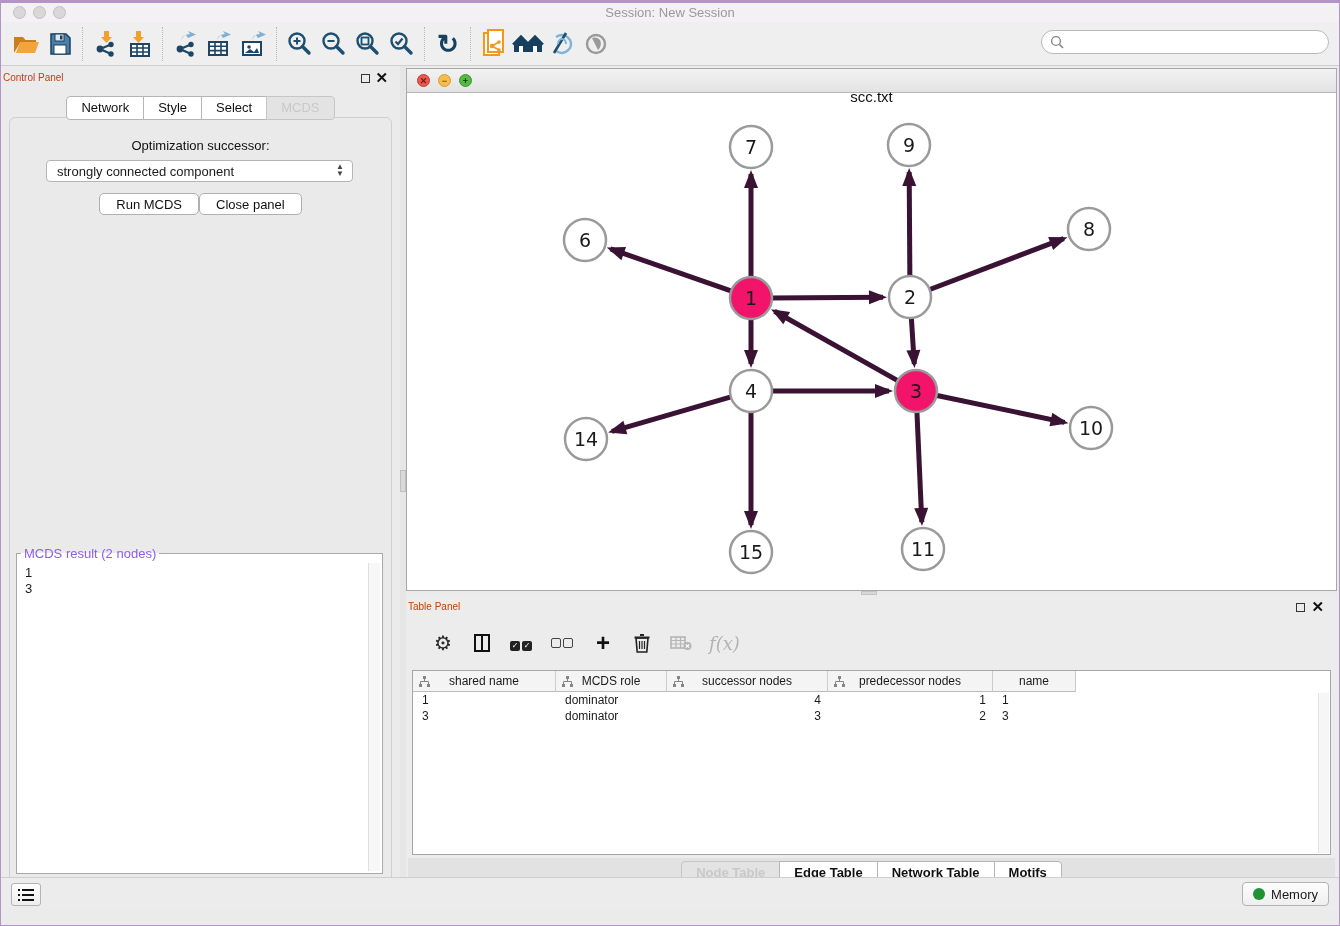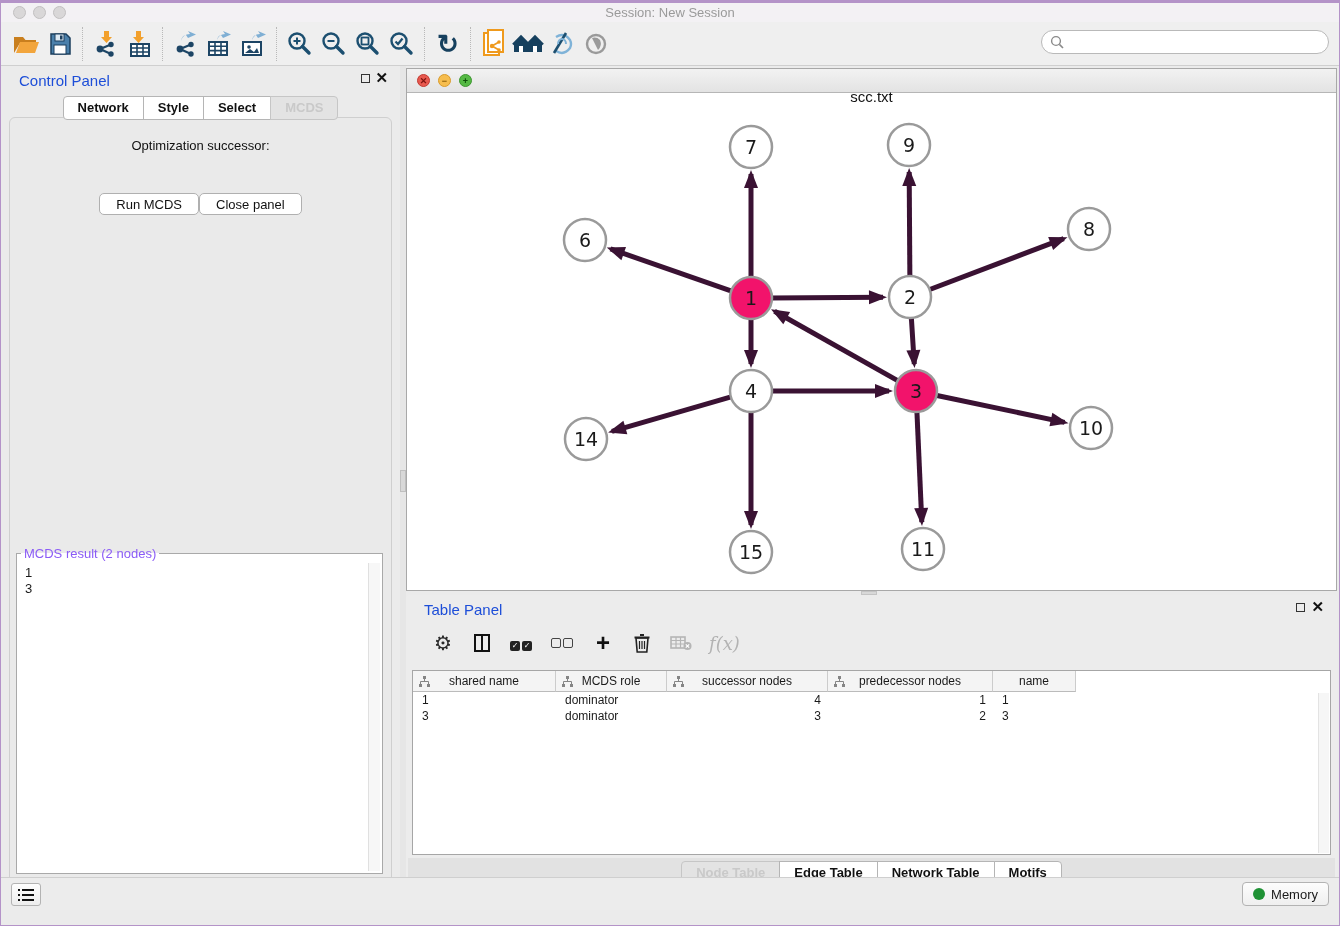--- a/index.html
+++ b/index.html
@@ -20,25 +20,25 @@
     border-bottom:1px solid #cfcfcf;box-sizing:border-box;display:flex;align-items:center;padding-left:8px;}
   .tbtn{width:34px;height:34px;display:flex;align-items:center;justify-content:center;flex:none;}
   .tsep{width:1px;height:34px;border-left:1px dotted #b9b9b9;margin:0 5px;flex:none;}
   .refresh-glyph{font-size:26px;font-weight:bold;color:#16405e;line-height:1;}
   .searchbox{position:absolute;right:10px;top:8px;width:288px;height:24px;background:#fff;
     border:1px solid #b9b9b9;border-radius:12px;display:flex;align-items:center;padding-left:8px;box-sizing:border-box;}
   .searchbox input{border:none;outline:none;flex:1;font-size:12px;background:transparent;margin-left:5px;font-family:"Liberation Sans",sans-serif;}
   
   .cpanel{position:absolute;left:0;top:66px;width:399px;height:827px;background:#ebebeb;}
   .panel-head{position:relative;height:28px;}
-  .panel-head .ptitle{position:absolute;left:18px;top:6px;font-size:15px;color:#1d4ed8;}
+  .panel-head .ptitle{position:absolute;left:2px;top:6px;font-size:10px;color:#c2410c;}
   .float-ic{position:absolute;top:8px;width:9px;height:9px;border:1.5px solid #333;box-sizing:border-box;}
   .close-ic{position:absolute;top:3px;font-size:15px;font-weight:bold;color:#111;line-height:18px;}
   .cp-tabs{position:absolute;left:0;right:0;top:30px;display:flex;justify-content:center;z-index:2;}
-  .tabseg{height:22px;line-height:22px;padding:0 14px;font-size:13px;font-weight:700;background:#fff;
+  .tabseg{height:22px;line-height:22px;padding:0 14px;font-size:13px;font-weight:400;background:#fff;
     border:1px solid #b5b5b5;margin-left:-1px;color:#111;}
   .tabseg.first{border-radius:4px 0 0 4px;margin-left:0;}
   .tabseg.last{border-radius:0 4px 4px 0;}
   .tabseg.active{background:#e3e3e3;color:#c9c9c9;border-color:#c6c6c6;}
   .cp-content{position:absolute;left:8px;right:8px;top:51px;bottom:10px;background:#eaeaea;
     border:1px solid #cfcfcf;border-radius:6px;}
   .opt-label{position:absolute;left:0;right:0;top:20px;text-align:center;font-size:13px;color:#111;}
   .criterion{position:absolute;left:36px;right:38px;top:42px;height:22px;background:#fff;border:1px solid #b5b5b5;
     border-radius:4px;font-size:13px;display:flex;align-items:center;padding-left:10px;box-sizing:border-box;}
   .stepper{position:absolute;right:8px;top:2px;display:flex;flex-direction:column;line-height:7px;font-size:8px;color:#444;}
@@ -257,20 +257,27 @@
     <span class="close-ic" style="right:12px;">✕</span>
   </div>
   <div class="cp-tabs">
     <div class="tabseg first">Network</div>
     <div class="tabseg">Style</div>
     <div class="tabseg">Select</div>
     <div class="tabseg last active">MCDS</div>
   </div>
   <div class="cp-content">
     <div class="opt-label">Optimization successor:</div>
+    <div class="criterion">
+      <span>strongly connected component</span>
+      <span class="stepper">
+          <span>▲</span>
+          <span>▼</span>
+        </span>
+    </div>
     <div class="cp-btnrow">
       <button class="cbtn">Run MCDS</button>
       <button class="cbtn">Close panel</button>
     </div>
     <fieldset class="resultbox">
       <legend>MCDS result (2 nodes)</legend>
       <div class="result-text" style="white-space:pre-line;">1
 3</div>
       <div class="result-scroll"></div>
     </fieldset>

